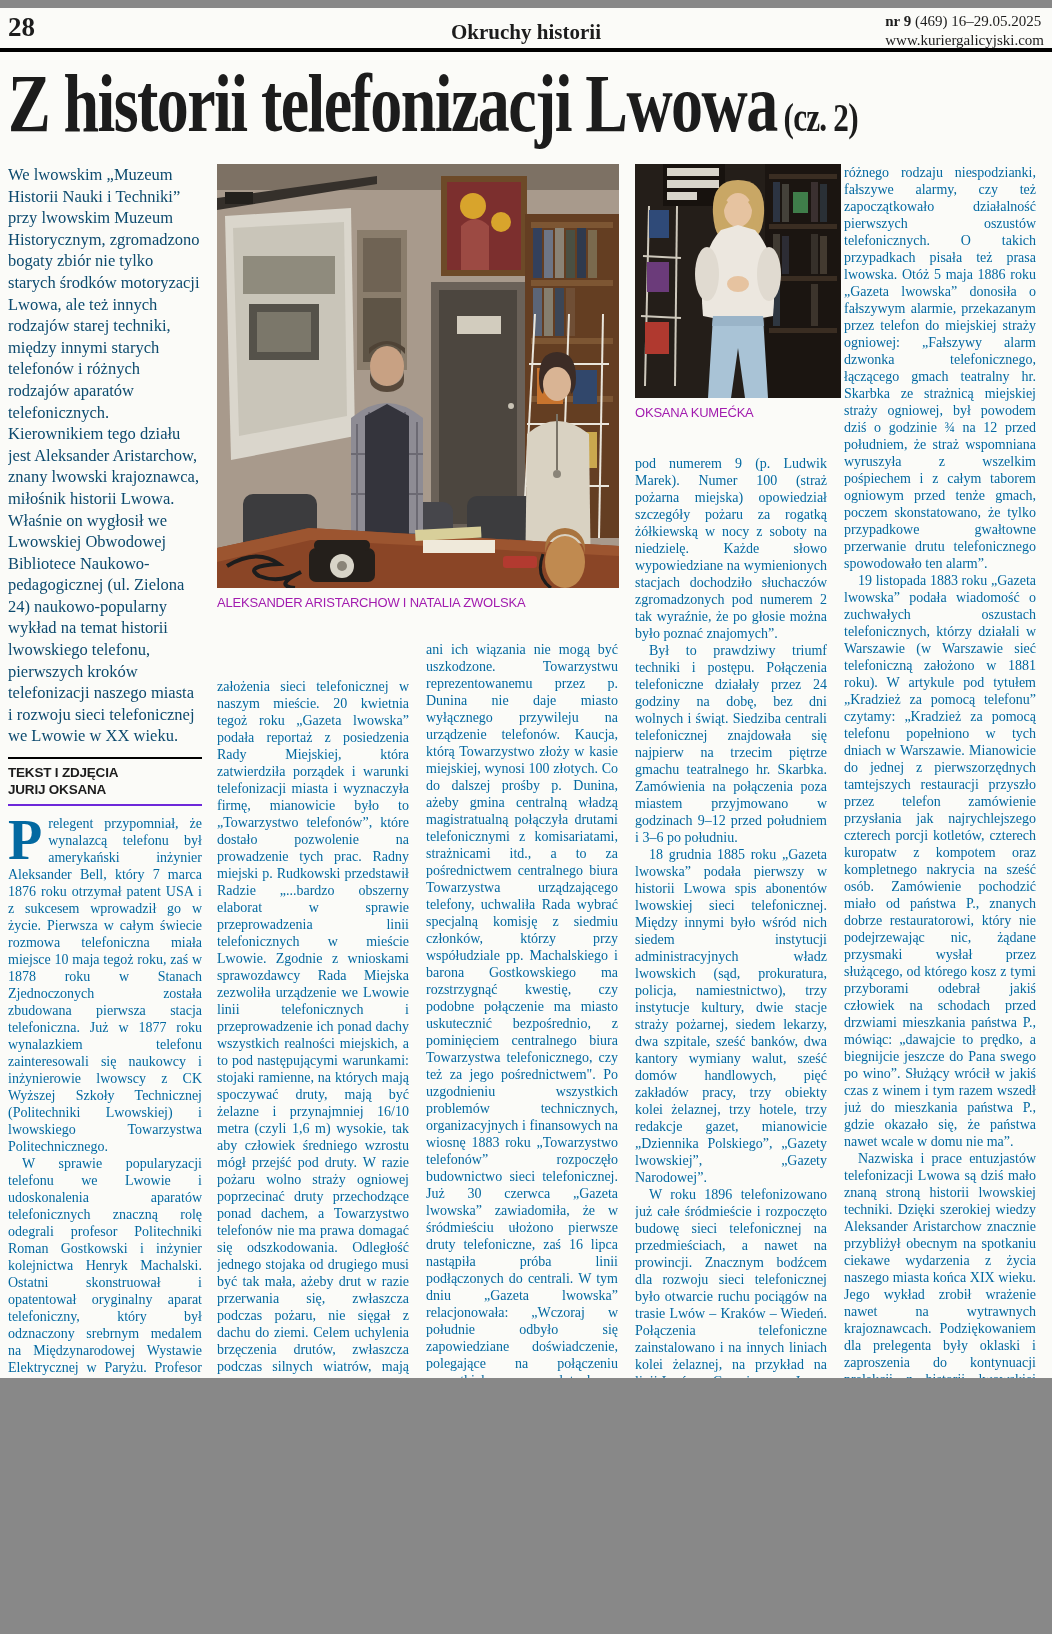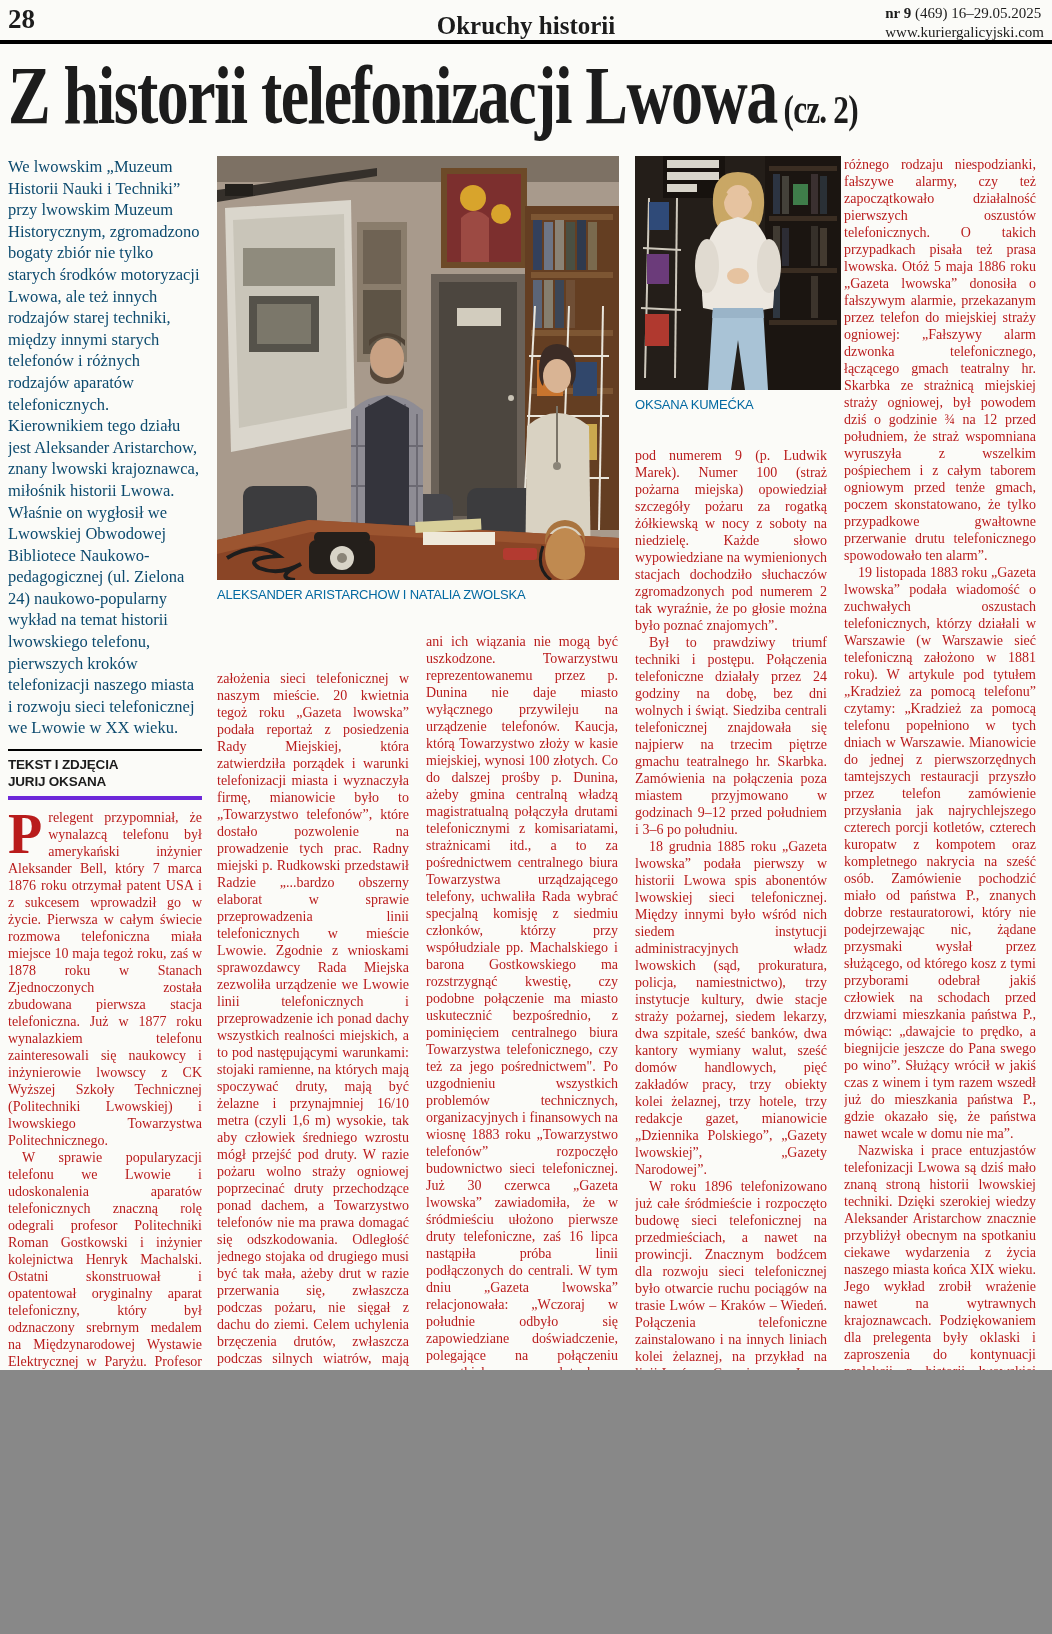--- a/index.html
+++ b/index.html
@@ -1,58 +1,58 @@
 <!DOCTYPE html>
 <html lang="pl"><head>
 <meta charset="utf-8">
 <style>
   html,body{margin:0;padding:0;background:#888;}
   #page{
-    position:relative;width:1052px;height:1370px;margin:0 auto;
+    position:relative;width:1052px;height:1370px;margin:8px auto;
     background:#fbfbf8;color:#1c1c1c;overflow:hidden;
     font-family:"Liberation Serif","DejaVu Serif",serif;
     text-decoration:underline;
   }
   
   .hdr-pagenum{position:absolute;left:8px;top:4px;font-size:27px;font-weight:bold;}
-  .hdr-section{position:absolute;left:0;right:0;top:12px;text-align:center;font-size:25px;font-weight:bold;}
+  .hdr-section{position:absolute;left:0;right:0;top:12px;text-align:center;font-size:21px;font-weight:bold;}
   .hdr-right{position:absolute;right:8px;top:4px;font-size:15px;line-height:19px;}
   .hdr-rule{position:absolute;left:0;top:40px;width:1052px;height:4px;background:#000;}
   
   .headline{
     position:absolute;left:8px;top:46px;white-space:nowrap;
     transform:scaleX(0.78);transform-origin:left top;
     font-weight:bold;letter-spacing:-2px;font-size:82px;line-height:100px;
   }
   .headline .part{font-size:40px;letter-spacing:-1px;}
   
   .col{position:absolute;width:192px;overflow:hidden;}
   .body-text p{
     margin:0;font-size:14px;line-height:17px;text-align:justify;
-    color:#b91c1c;
+    color:#0369a1;
   }
   .body-text p.ind{text-indent:14px;}
   
   #col1{left:8px;top:156px;width:194px;height:1478px;}
   .lead{font-size:16.5px;line-height:21.6px;margin:0;color:#0c4a6e;}
   .byline{
-    border-top:2px solid #000;border-bottom:4px solid #6d28d9;
+    border-top:2px solid #000;border-bottom:2px solid #6d28d9;
     margin:10px 0 9px 0;padding:5px 0 6px 0;
     font-family:"Liberation Sans",sans-serif;font-weight:bold;
     font-size:13.5px;line-height:17px;letter-spacing:-0.2px;
   }
   .dropcap{
     float:left;font-size:56px;line-height:44px;font-weight:bold;
     margin:3px 6px 0 0;
   }
   
   .photo{position:absolute;display:block;}
   .caption{
     position:absolute;font-family:"Liberation Sans",sans-serif;
-    font-size:13px;letter-spacing:-0.2px;color:#0369a1;
+    font-size:13px;letter-spacing:-0.2px;color:#a21caf;
   }
   #photo1{left:217px;top:156px;width:402px;height:424px;}
   #caption1{left:217px;top:587px;width:402px;}
   #photo2{left:635px;top:156px;width:206px;height:234px;}
   #caption2{left:635px;top:397px;width:206px;}
   #col2{left:217px;top:670px;height:1001px;}
   #col3{left:426px;top:633px;height:1001px;}
   #col4{left:635px;top:447px;height:1206px;}
   #col5{left:844px;top:156px;height:1478px;}
   svg{display:block;}

